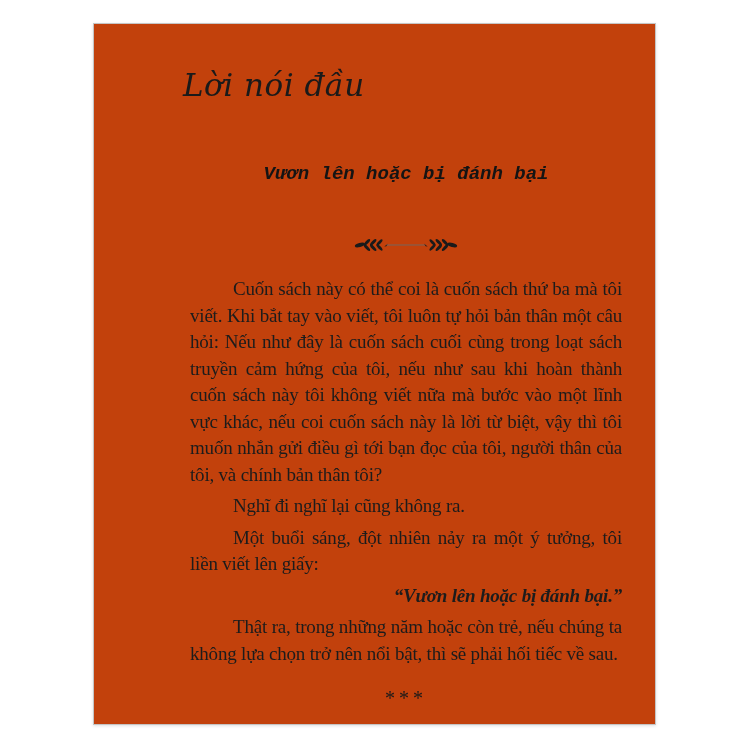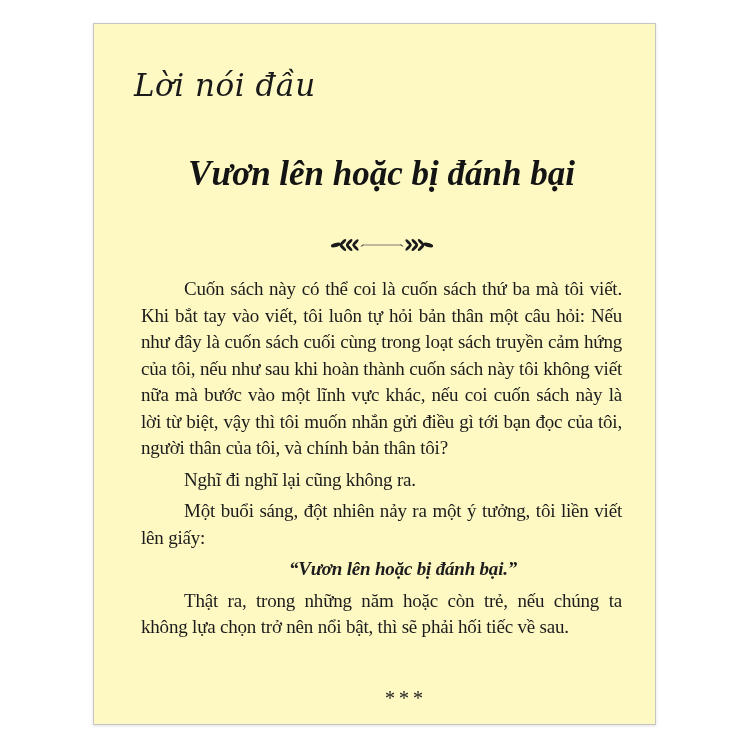--- a/index.html
+++ b/index.html
@@ -17,41 +17,41 @@
     background: #ffffff;
     overflow: hidden;
   }
   .sheet {
     position: absolute;
     left: 93px;
     top: 23px;
     width: 563px;
     height: 702px;
     box-sizing: border-box;
-    background: #fef9c3;
+    background: #c2410c;
     border: 1px solid #c5c5c5;
     box-shadow: 0 1px 3px rgba(0,0,0,0.12);
-    padding: 0 33px 0 47px;
+    padding: 0 33px 0 96px;
   }
   .preface-heading {
     margin: 42px 0 0 -7px;
     font-family: "DejaVu Serif", "Liberation Serif", serif;
     font-style: italic;
     font-size: 31px;
     line-height: 38px;
     letter-spacing: 0.5px;
     color: #1a1a1a;
   }
   .chapter-title {
     margin-top: 50px;
     text-align: center;
-    font-family: Liberation Serif, serif;
+    font-family: Liberation Mono, monospace;
     font-style: italic;
     font-weight: bold;
-    font-size: 35px;
+    font-size: 19px;
     line-height: 40px;
     color: #141414;
   }
   .divider {
     margin-top: 44px;
     text-align: center;
   }
   .divider svg {
     width: 106px;
     height: 14px;
@@ -65,21 +65,21 @@
     font-size: 19px;
     line-height: 26.5px;
     letter-spacing: -0.2px;
     text-align: justify;
     text-indent: 43px;
     color: #1c1c1c;
   }
   .body-text p.quote {
     font-weight: bold;
     font-style: italic;
-    text-align: center;
+    text-align: right;
   }
   .footer-mark {
     position: absolute;
     left: 96px;
     right: 33px;
     bottom: 14px;
     text-align: center;
     font-size: 20px;
     line-height: 24px;
     letter-spacing: 4px;

